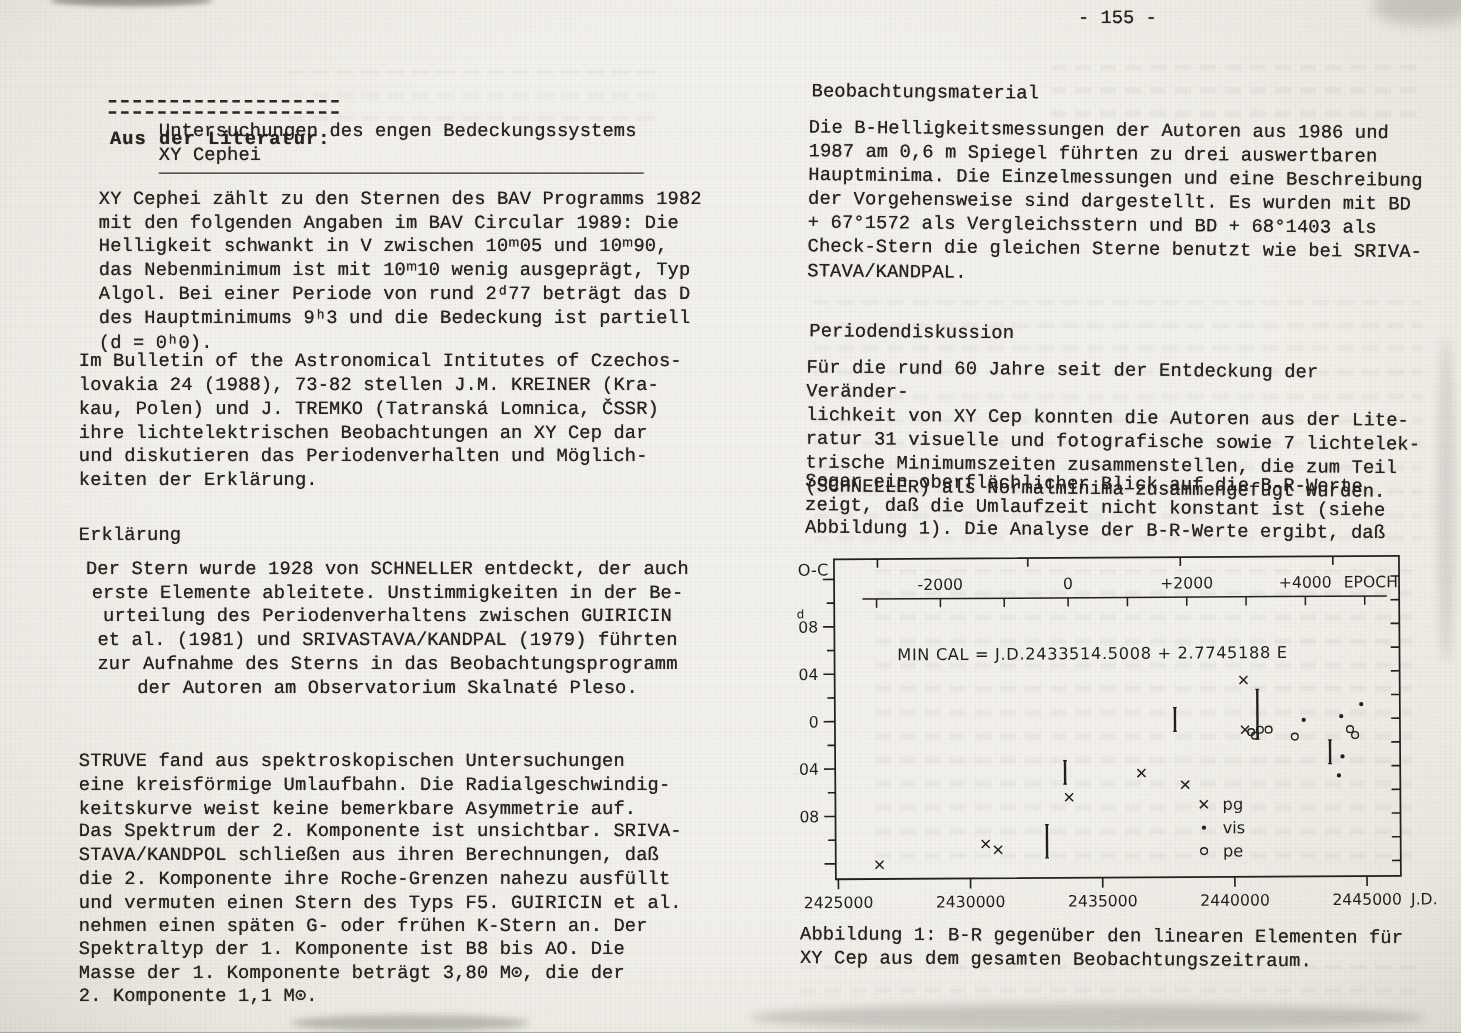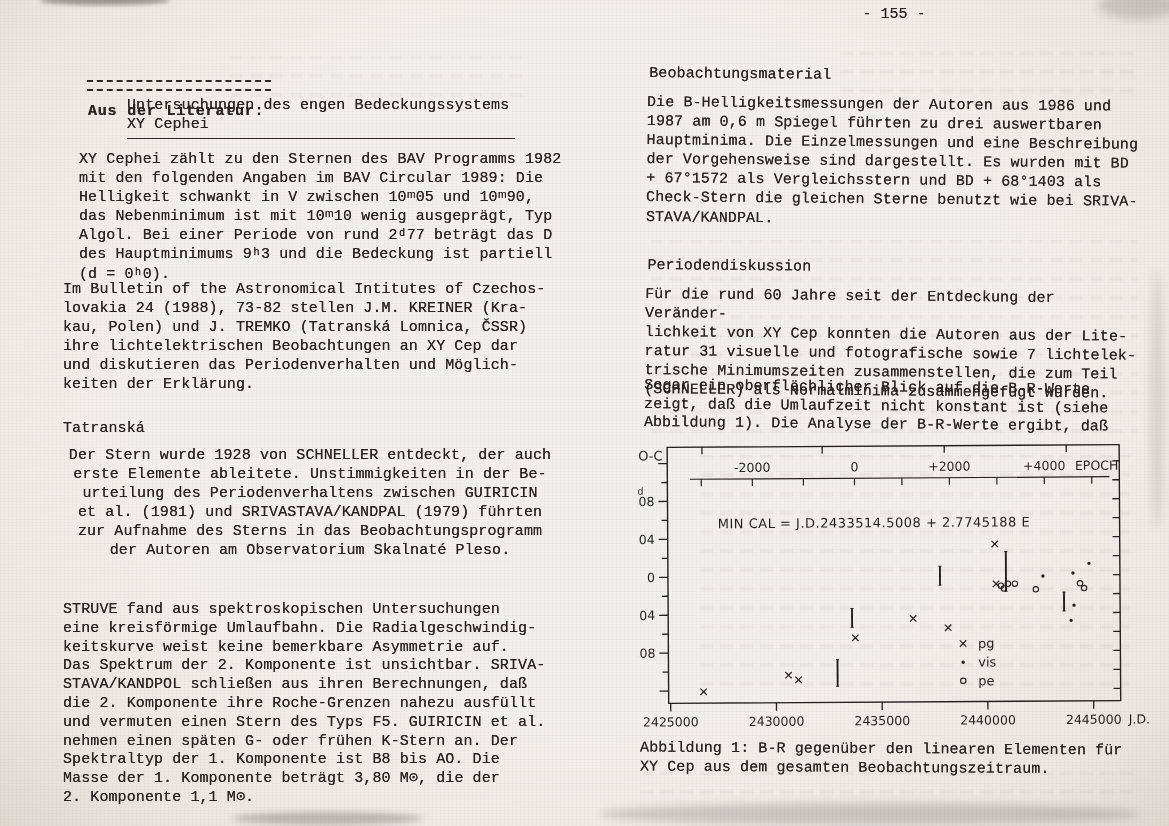--- a/index.html
+++ b/index.html
@@ -61,21 +61,21 @@
 des Hauptminimums 9ʰ3 und die Bedeckung ist partiell
 (d = 0ʰ0).</div>
 
     <div class="para mono" style="left:0;top:280px;width:486px;">Im Bulletin of the Astronomical Intitutes of Czechos-
 lovakia 24 (1988), 73-82 stellen J.M. KREINER (Kra-
 kau, Polen) und J. TREMKO (Tatranská Lomnica, ČSSR)
 ihre lichtelektrischen Beobachtungen an XY Cep dar
 und diskutieren das Periodenverhalten und Möglich-
 keiten der Erklärung.</div>
 
-    <div class="para mono" style="left:0;top:419px;">Tatranská</div>
+    <div class="para mono" style="left:0;top:419px;">Erklärung</div>
 
     <div class="para mono" style="left:4px;top:446px;width:486px;text-align:center;">Der Stern wurde 1928 von SCHNELLER entdeckt, der auch
 erste Elemente ableitete. Unstimmigkeiten in der Be-
 urteilung des Periodenverhaltens zwischen GUIRICIN
 et al. (1981) und SRIVASTAVA/KANDPAL (1979) führten
 zur Aufnahme des Sterns in das Beobachtungsprogramm
 der Autoren am Observatorium Skalnaté Pleso.</div>
 
     <div class="para mono" style="left:0;top:601px;width:490px;line-height:18.8px;">STRUVE fand aus spektroskopischen Untersuchungen
 eine kreisförmige Umlaufbahn. Die Radialgeschwindig-

